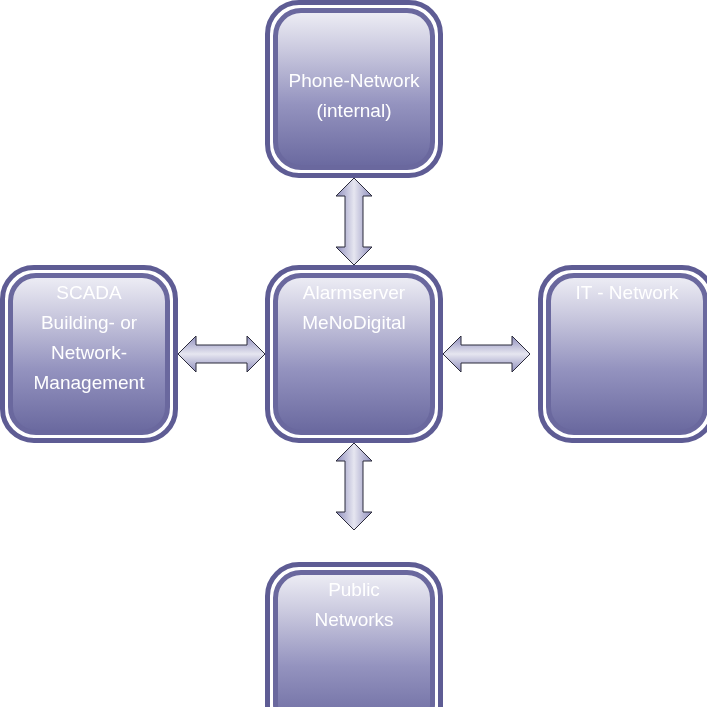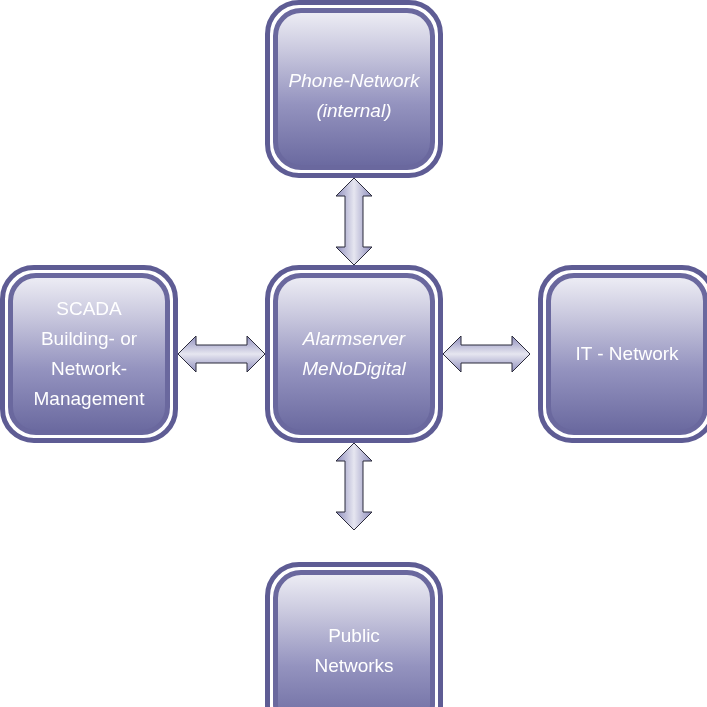--- a/index.html
+++ b/index.html
@@ -3,25 +3,25 @@
 <meta charset="utf-8">
 <style>
   html, body { margin:0; padding:0; background:#ffffff; }
   body { width:707px; height:707px; position:relative; overflow:hidden;
          font-family:"Liberation Sans", sans-serif; }
   .node { position:absolute; width:178px; height:178px; box-sizing:border-box;
           border:5px solid #5e5c94; border-radius:34px; background:#ffffff; padding:3px; }
   .node-inner { width:100%; height:100%; box-sizing:border-box; border:5px solid #6a689e;
           border-radius:28px;
           background:linear-gradient(to bottom, #ececf4 0%, #c9c8de 25%, #9493bf 60%, #6b6aa0 100%);
-          display:flex; align-items:center; justify-content:center; text-align:center; }
+          display:flex; align-items:flex-start; justify-content:center; text-align:center; }
   .node-label { color:#ffffff; font-size:19px; line-height:30px; white-space:pre-line; }
-  #node-top { left:265px; top:0px;font-style:italic; }
+  #node-top { left:265px; top:0px; }
   #node-top .node-inner { align-items:flex-start; padding-top:53px; }
-  #node-center { left:265px; top:265px;font-style:italic; }
+  #node-center { left:265px; top:265px; }
   #node-left { left:0px; top:265px; }
   #node-right { left:530px; top:265px;margin-left:8px; }
   #node-bottom { left:265px; top:530px;margin-top:32px; }
   svg.arrows { position:absolute; left:0; top:0; }
 </style>
 </head>
 <body>
 
 <svg class="arrows" width="707" height="707">
   <defs>

